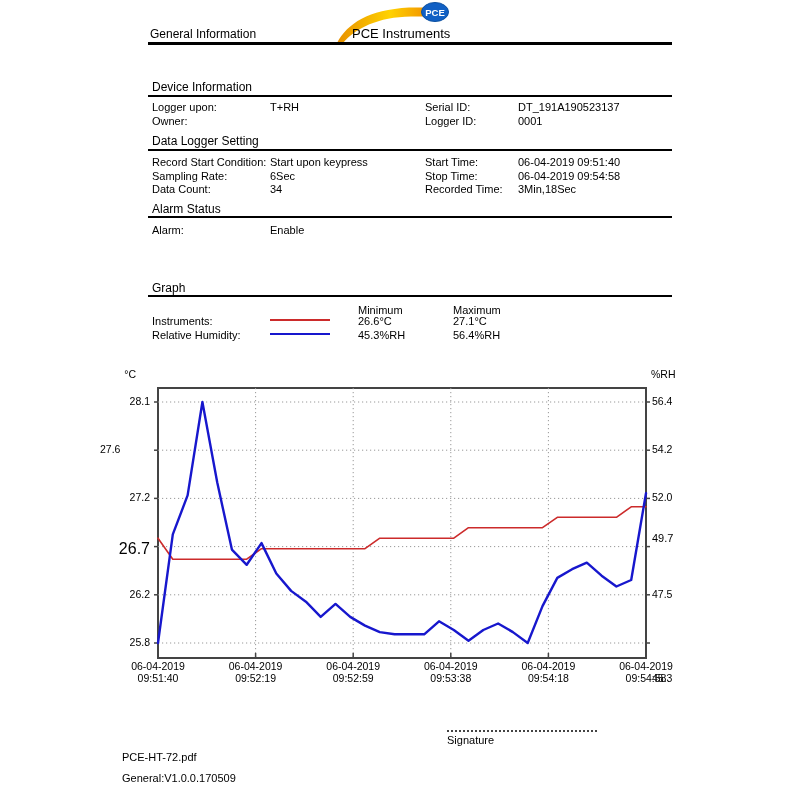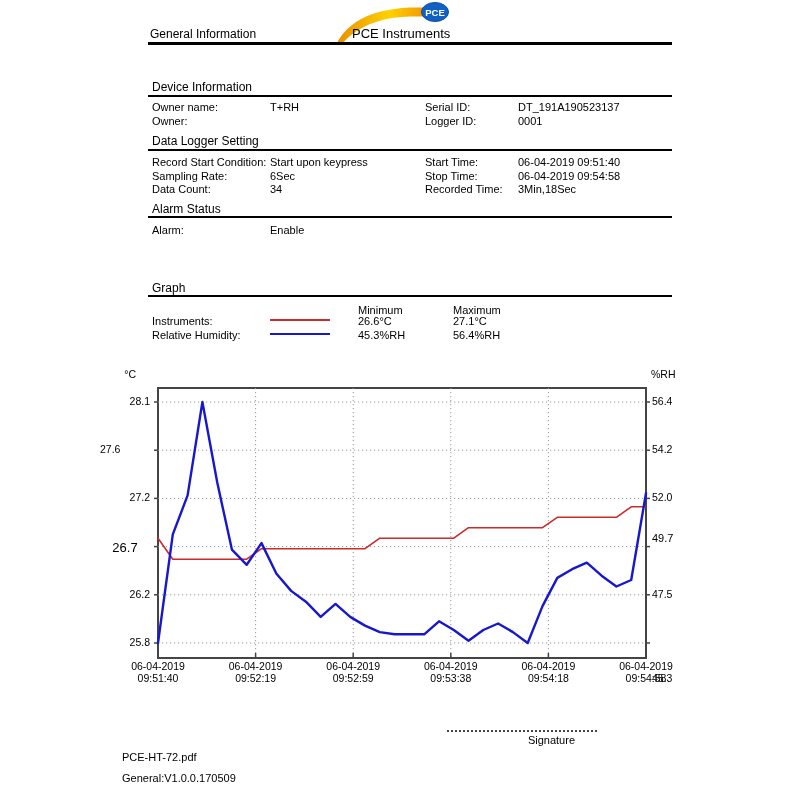--- a/index.html
+++ b/index.html
@@ -6,21 +6,21 @@
   #page{position:relative;width:800px;height:800px;background:#fff;
         font-family:"Liberation Sans","DejaVu Sans",sans-serif;color:#000;overflow:hidden;}
   .abs{position:absolute;white-space:nowrap;}
   .sec-title{font-size:12px;}
   .hdr-title{font-size:12px;}
   .brand{font-size:13px;}
   .lbl,.val{font-size:11px;}
   .rule{position:absolute;background:#000;}
   .legend-line{position:absolute;width:60px;height:2px;background:#888;}
   .sig-line{position:absolute;border-top:2px dotted #444;height:0;}
-  .sig-text{position:absolute;font-size:11px;text-align:right;}
+  .sig-text{position:absolute;font-size:11px;text-align:left;}
   .foot{font-size:11px;}
   svg{position:absolute;}
 </style>
 </head>
 <body>
 
 <div id="page">
 
   <span class="abs hdr-title" style="left:150px;top:27px">General Information</span>
 
@@ -37,21 +37,21 @@
     <text x="100" y="14.5" text-anchor="middle" font-size="9.5" font-weight="bold" fill="#ffffff" font-family="Liberation Sans, DejaVu Sans, sans-serif">PCE</text>
   </svg>
 
   <span class="abs brand" style="left:352px;top:26px">PCE Instruments</span>
 
   <div class="rule" style="left:148px;top:42px;width:524px;height:3px"></div>
 
   <span class="abs sec-title" style="left:152px;top:80px">Device Information</span>
   <div class="rule" style="left:148px;top:95px;width:524px;height:2px"></div>
 
-  <span class="abs lbl" style="left:152px;top:101px">Owner name:</span>
+  <span class="abs lbl" style="left:152px;top:101px">Logger upon:</span>
   <span class="abs val" style="left:270px;top:101px">T+RH</span>
   <span class="abs lbl" style="left:425px;top:101px">Serial ID:</span>
   <span class="abs val" style="left:518px;top:101px">DT_191A190523137</span>
 
   <span class="abs lbl" style="left:152px;top:115px">Owner:</span>
   <span class="abs val" style="left:270px;top:115px"></span>
   <span class="abs lbl" style="left:425px;top:115px">Logger ID:</span>
   <span class="abs val" style="left:518px;top:115px">0001</span>
 
   <span class="abs sec-title" style="left:152px;top:134px">Data Logger Setting</span>
@@ -125,21 +125,21 @@
       <polyline points="61.0,178.2 75.8,199.2 90.6,199.2 105.4,199.2 120.2,199.2 134.9,199.2 149.7,199.2 164.5,188.7 179.3,188.7 194.1,188.7 208.9,188.7 223.7,188.7 238.5,188.7 253.2,188.7 268.0,188.7 282.8,178.2 297.6,178.2 312.4,178.2 327.2,178.2 342.0,178.2 356.8,178.2 371.5,167.7 386.3,167.7 401.1,167.7 415.9,167.7 430.7,167.7 445.5,167.7 460.3,157.3 475.1,157.3 489.8,157.3 504.6,157.3 519.4,157.3 534.2,146.8 549.0,146.8" fill="none" stroke="#cc2b2b" stroke-width="1.6" stroke-linejoin="round" stroke-linecap="round"></polyline>
       <polyline points="61.0,283.0 75.8,174.4 90.6,135.4 105.4,42.0 120.2,122.3 134.9,189.6 149.7,204.8 164.5,183.1 179.3,213.5 194.1,230.9 208.9,241.7 223.7,256.9 238.5,243.9 253.2,256.9 268.0,265.6 282.8,272.1 297.6,274.3 312.4,274.3 327.2,274.3 342.0,261.3 356.8,270.0 371.5,280.8 386.3,270.0 401.1,263.5 415.9,272.1 430.7,283.0 445.5,246.1 460.3,217.9 475.1,209.2 489.8,202.7 504.6,215.7 519.4,226.5 534.2,220.0 549.0,133.2" fill="none" stroke="#1717cd" stroke-width="2.4" stroke-linejoin="round" stroke-linecap="round"></polyline>
     </svg>
   <div id="chart-labels" style="position:absolute;left:0;top:0;width:800px;height:800px;pointer-events:none;">
       <div style="position: absolute; left: 100px; top: 395px; width: 50px; text-align: right; font-size: 10.5px;">28.1</div>
       <div style="position: absolute; left: 652px; top: 395px; width: 50px; font-size: 10.5px;">56.4</div>
       <div style="position: absolute; left: 100px; top: 443.2px; width: 50px; font-size: 10.5px;">27.6</div>
       <div style="position: absolute; left: 652px; top: 443.2px; width: 50px; font-size: 10.5px;">54.2</div>
       <div style="position: absolute; left: 100px; top: 491.4px; width: 50px; text-align: right; font-size: 10.5px;">27.2</div>
       <div style="position: absolute; left: 652px; top: 491.4px; width: 50px; font-size: 10.5px;">52.0</div>
-      <div style="position: absolute; left: 100px; top: 539.6px; width: 50px; text-align: center; font-size: 13px;">26.7</div>
+      <div style="position: absolute; left: 100px; top: 539.6px; width: 50px; text-align: right; font-size: 16px;">26.7</div>
       <div style="position: absolute; left: 652px; top: 532px; width: 50px; font-size: 11px;">49.7</div>
       <div style="position: absolute; left: 100px; top: 587.8px; width: 50px; text-align: right; font-size: 10.5px;">26.2</div>
       <div style="position: absolute; left: 652px; top: 587.8px; width: 50px; font-size: 10.5px;">47.5</div>
       <div style="position: absolute; left: 100px; top: 636px; width: 50px; text-align: right; font-size: 10.5px;">25.8</div>
       <div style="position: absolute; left: 652px; top: 636px; width: 50px; font-size: 10.5px; margin-top: 36px;">45.3</div>
       <div style="position: absolute; left: 123px; top: 660px; width: 70px; text-align: center; font-size: 10.5px; line-height: 12px;">
         <div>06-04-2019</div>
         <div>09:51:40</div>
       </div>
       <div style="position: absolute; left: 220.6px; top: 660px; width: 70px; text-align: center; font-size: 10.5px; line-height: 12px;">

